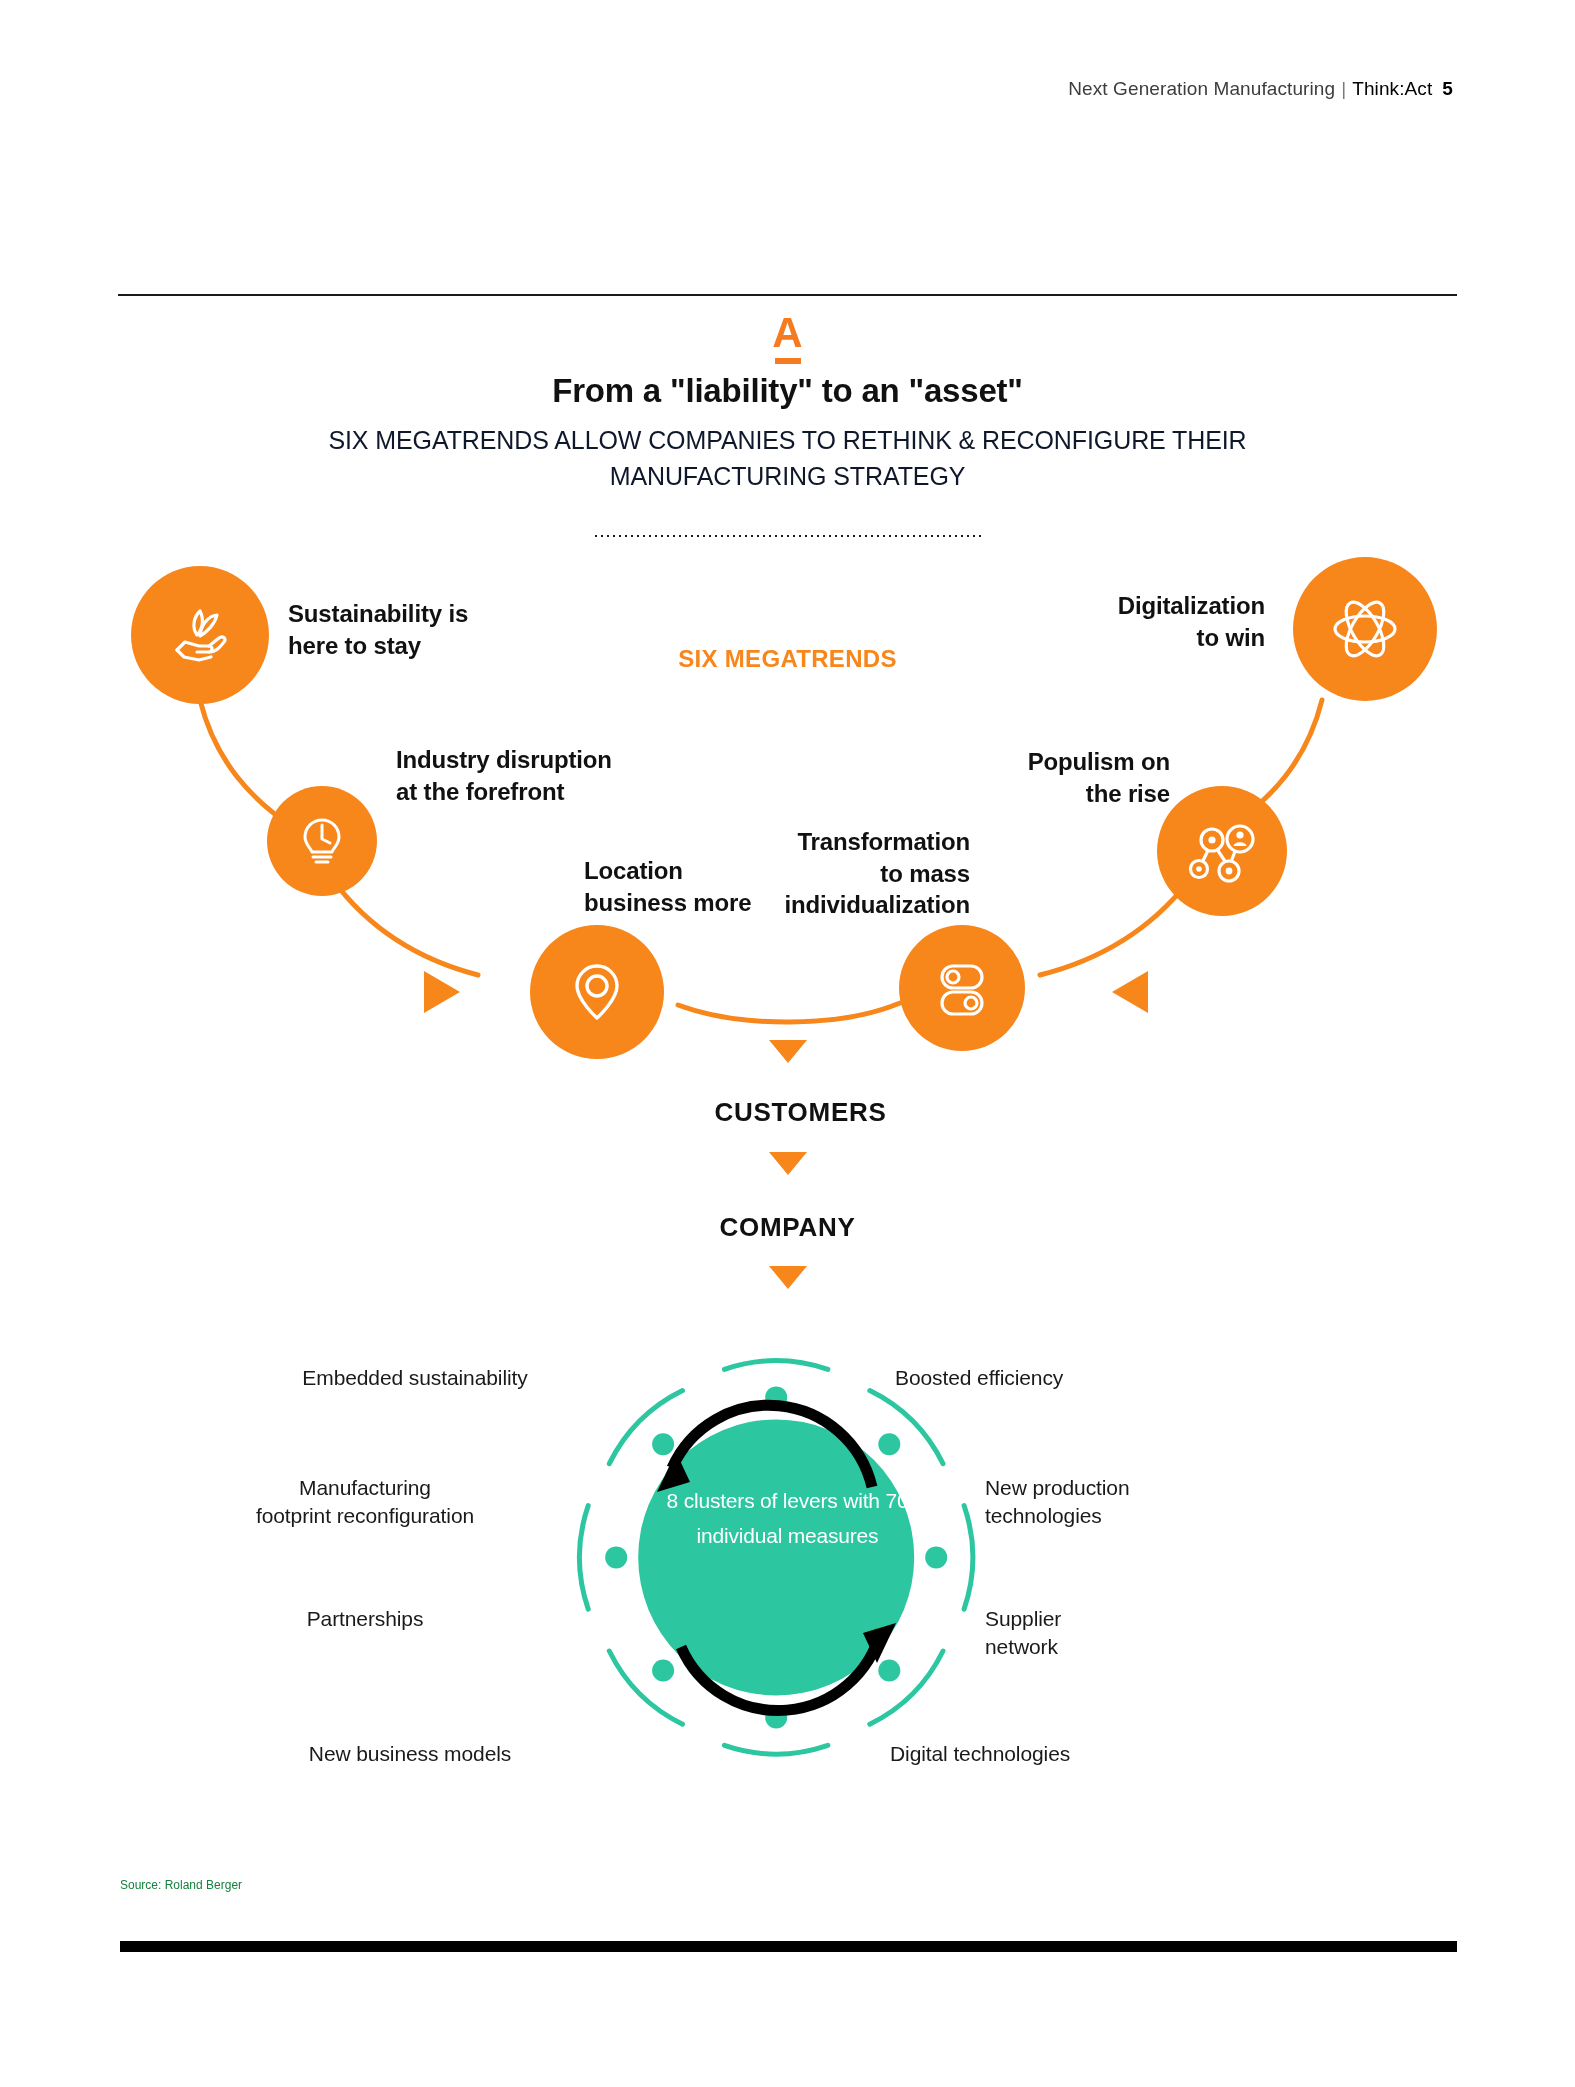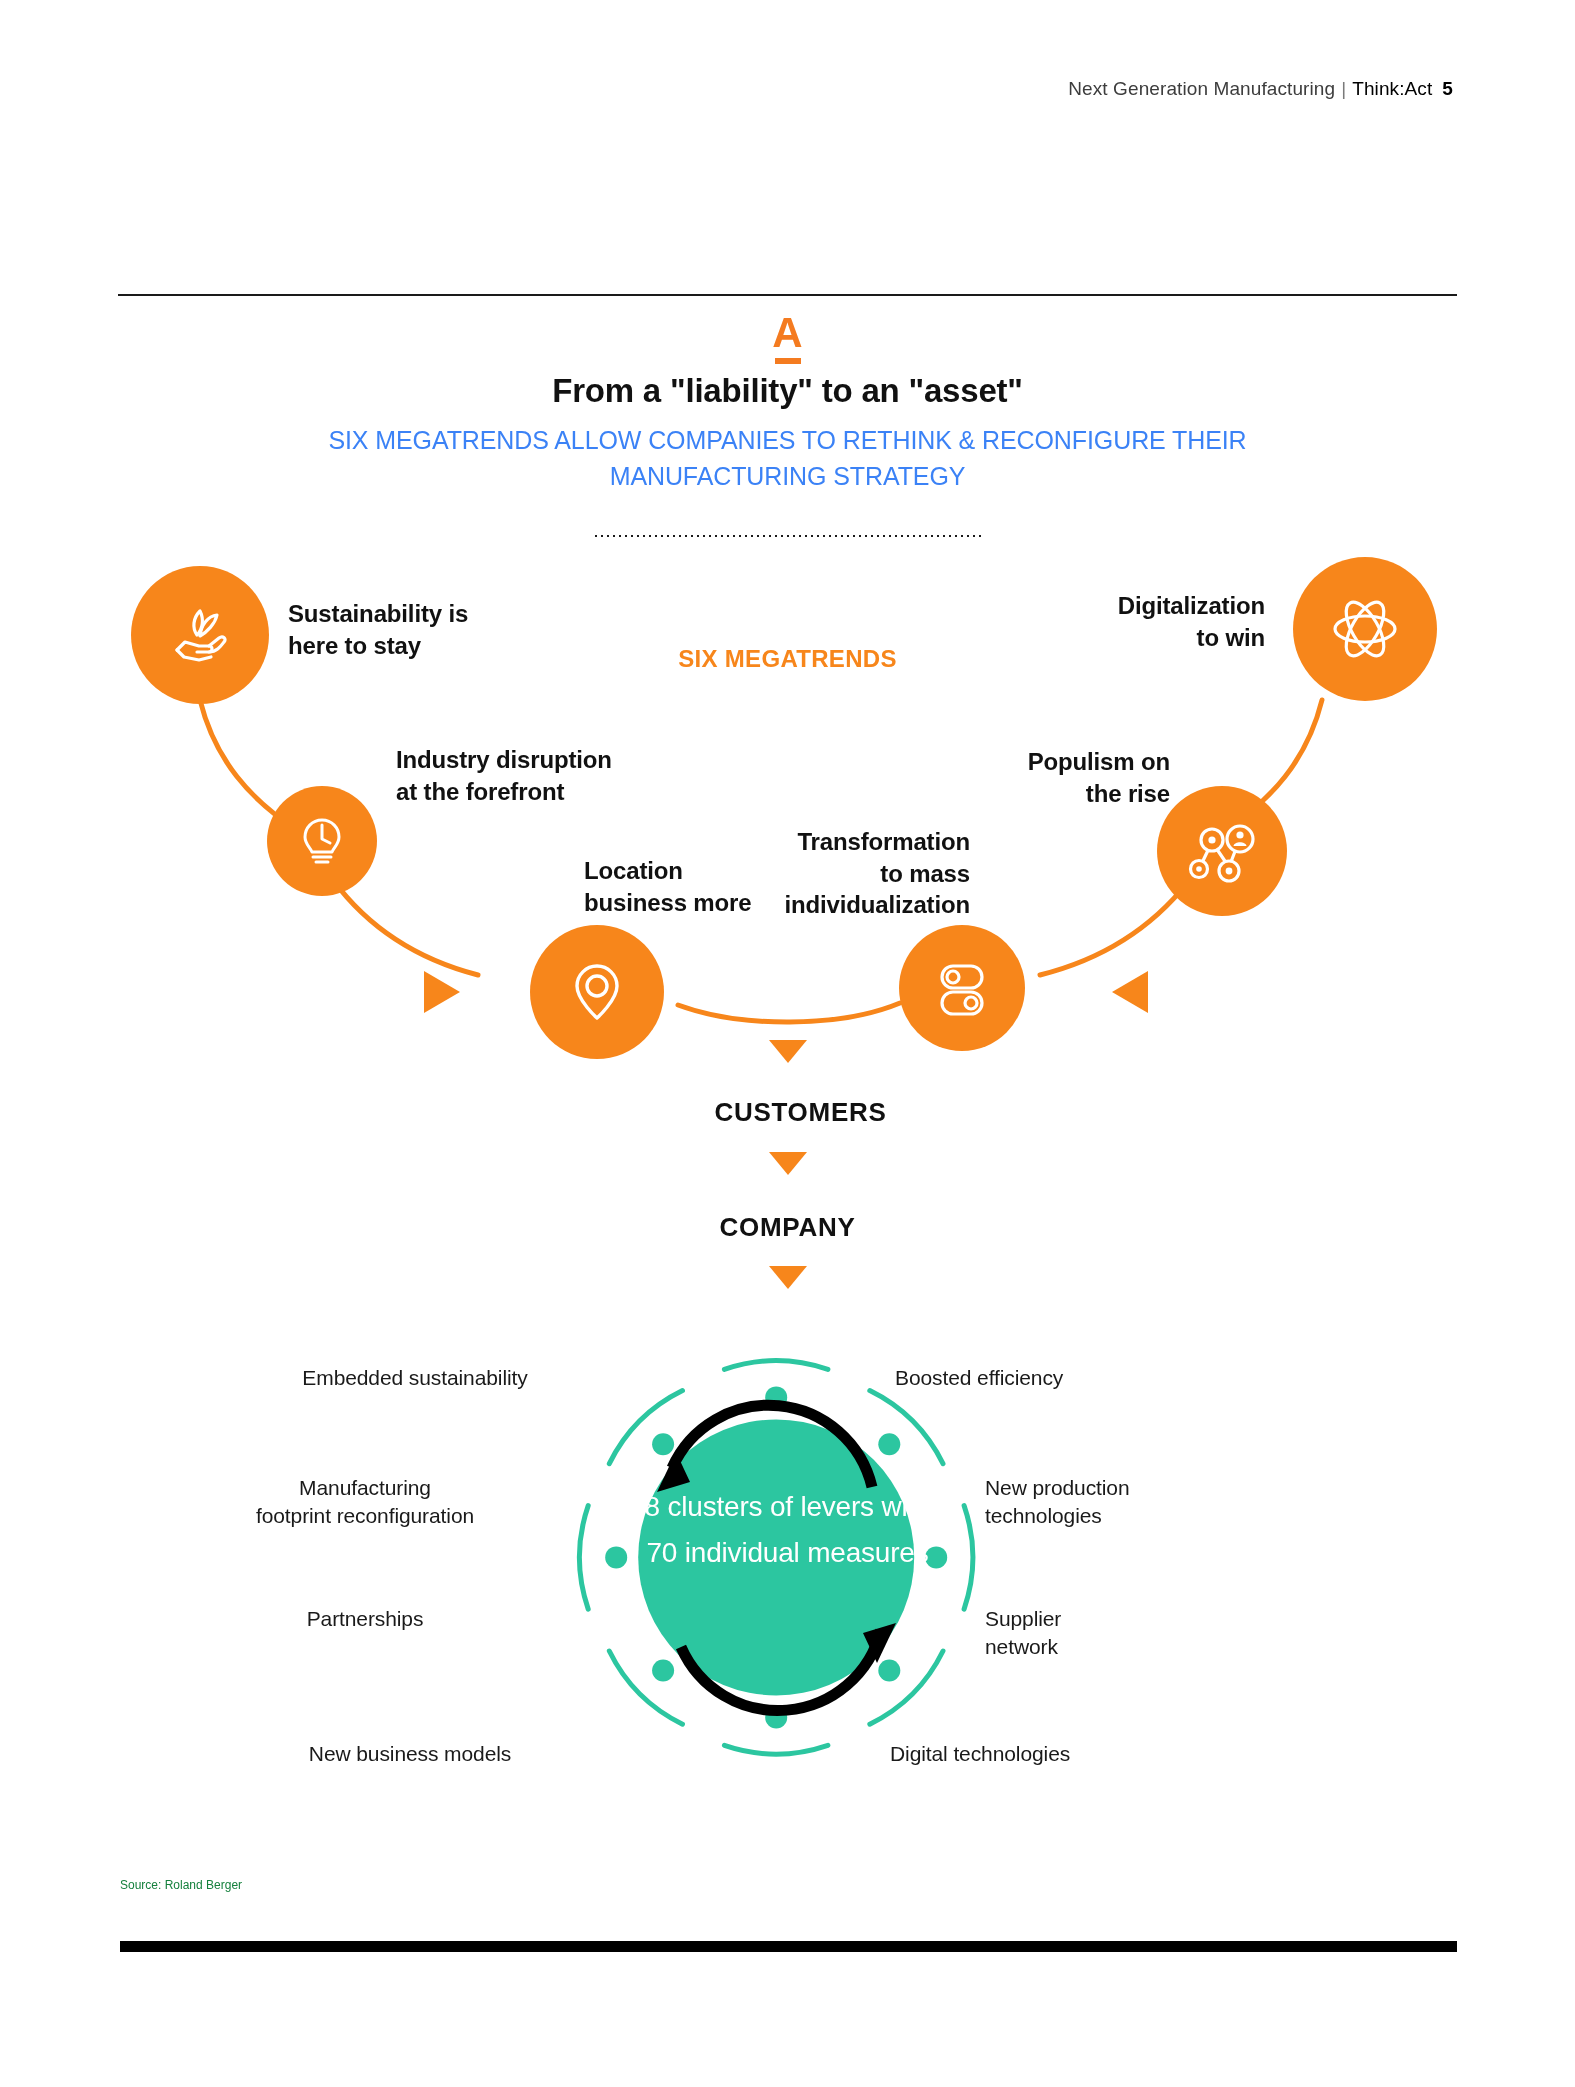--- a/index.html
+++ b/index.html
@@ -66,21 +66,21 @@
     color: #111;
     letter-spacing: -.2px;
   }
   .fig-subtitle {
     position: absolute;
     top: 423px; left: 50%;
     transform: translateX(-50%);
     width: 1060px;
     text-align: center;
     font-size: 25px;
-    color: #3b82f6;
+    color: #0f172a;
     line-height: 1.42;
     letter-spacing: -.1px;
   }
   .dotted-divider {
     position: absolute;
     top: 534px; left: 50%;
     transform: translateX(-50%);
     width: 390px; height: 4px;
     background-image: radial-gradient(circle, #1a1a1a 1.2px, transparent 1.4px);
     background-size: 6px 4px;
@@ -151,21 +151,21 @@
     pointer-events: none;
   }
   .wheel-center .ttl {
     font-size: 26px;
     font-weight: bold;
     line-height: 1.18;
     letter-spacing: .2px;
   }
   .wheel-center .sub {
     margin-top: 14px;
-    font-size: 28px;
+    font-size: 21px;
     line-height: 1.66;
     letter-spacing: -.2px;
   }
 
   .wheel-label {
     position: absolute;
     font-size: 21px;
     color: #1a1a1a;
     line-height: 1.32;
     letter-spacing: -.1px;

